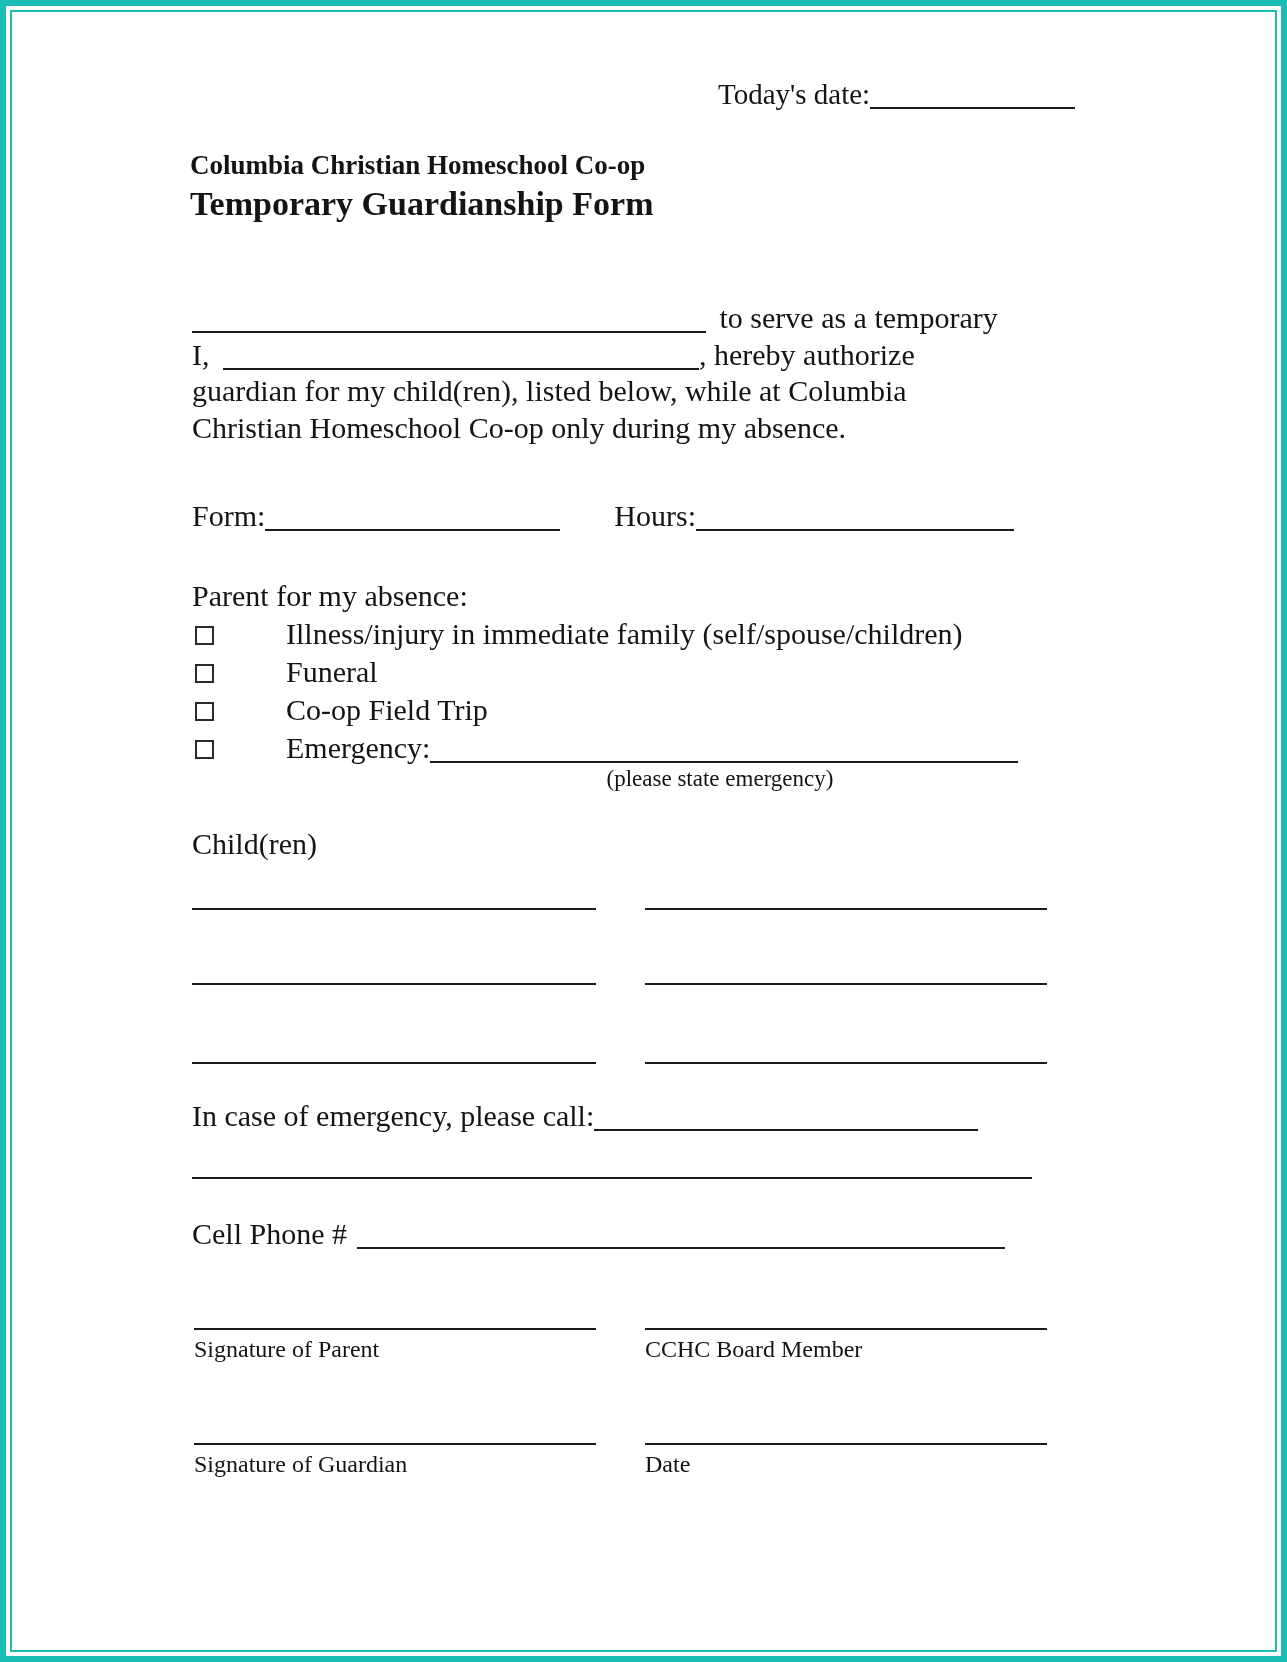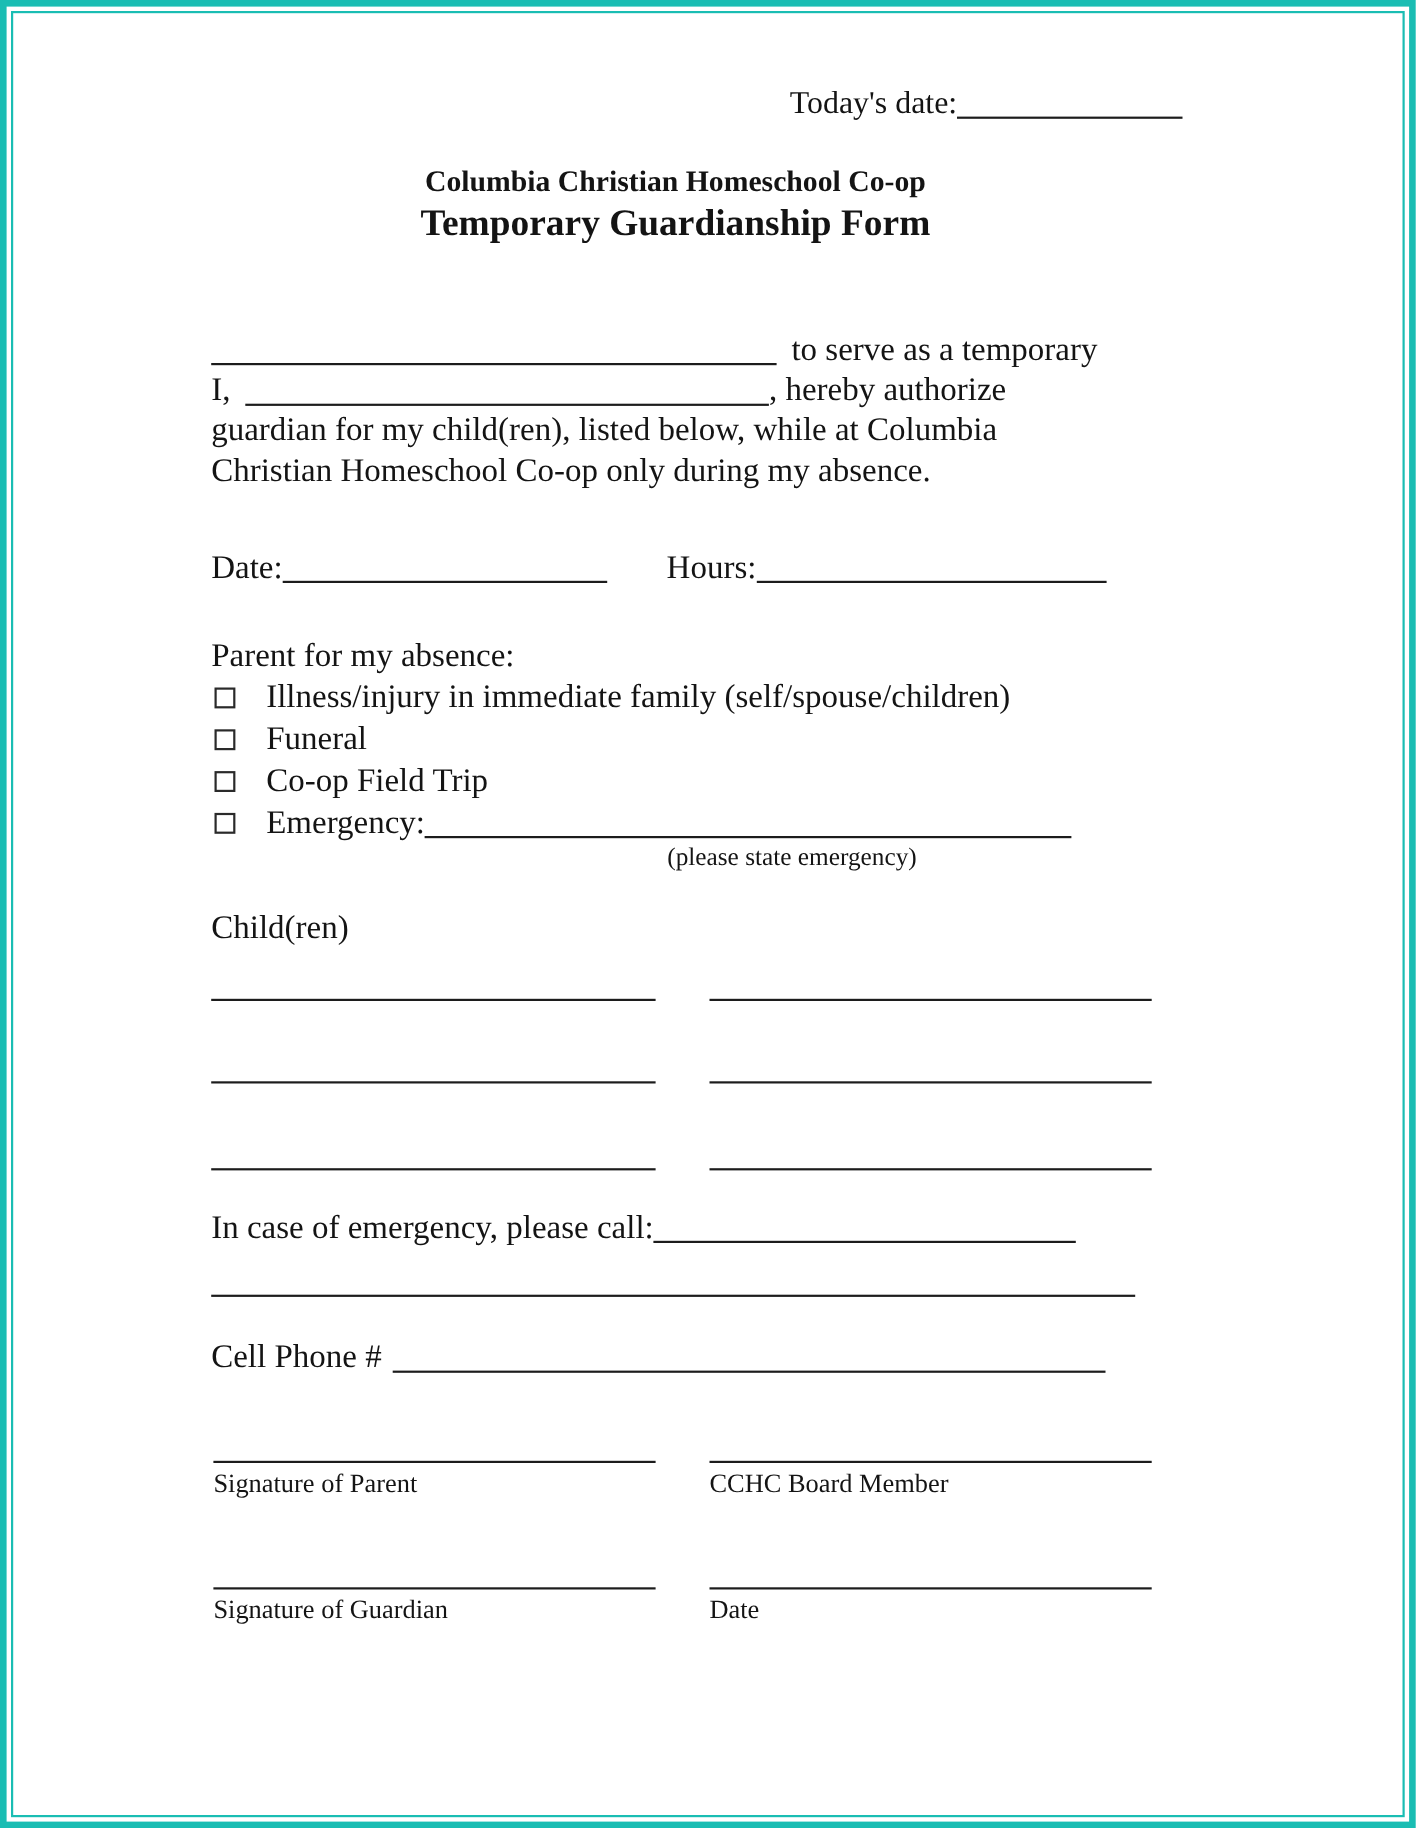--- a/index.html
+++ b/index.html
@@ -14,37 +14,37 @@
   .abs{position:absolute;}
   .t{font-size:30px;line-height:36px;}
   .blank{
     display:inline-block;height:2px;border-bottom:2px solid #1c1c1c;
     vertical-align:-5px;
   }
   .hline{position:absolute;height:0;border-top:2px solid #1c1c1c;}
   
   .today{left:718px;top:78px;font-size:29px;}
   
-  .titles{left:190px;top:148px;width:848px;text-align:center;}
+  .titles{left:190px;top:148px;width:848px;text-align:left;}
   .org{font-size:27px;font-weight:bold;line-height:34px;}
   .formtitle{font-size:34px;font-weight:bold;line-height:40px;margin-top:2px;}
   
   .para{left:192px;top:300px;width:870px;}
   .pline{font-size:30px;line-height:36.5px;white-space:nowrap;}
   
   .daterow{left:192px;top:498px;white-space:nowrap;}
   .hours-label{margin-left:54px;}
   
   .reason-head{left:192px;top:578px;}
   .opt{left:192px;white-space:nowrap;}
   .cb{
     display:inline-block;width:15px;height:15px;border:2px solid #2a2a2a;
     vertical-align:-1px;margin-left:3px;background:#fff;
   }
-  .opt-label{margin-left:28px;}
+  .opt-label{margin-left:72px;}
   .hint{left:540px;top:766px;width:360px;text-align:center;font-size:23px;}
   
   .children-head{left:192px;top:826px;}
   
   .call-row{left:192px;top:1098px;white-space:nowrap;}
   .cell-row{left:192px;top:1216px;white-space:nowrap;}
   
   .siglabel{position:absolute;font-size:24px;}
 </style>
 </head>
@@ -69,21 +69,21 @@
   </div>
   <div class="pline">
     <span>I,</span>
     <span class="blank" style="width:476px;margin-left:6px"></span><span>, hereby authorize</span>
   </div>
   <div class="pline">guardian for my child(ren), listed below, while at Columbia</div>
   <div class="pline">Christian Homeschool Co-op only during my absence.</div>
 </div>
 
 <div class="abs daterow t">
-  <span>Date:</span><span class="blank" style="width:295px"></span><span class="hours-label">Hours:</span><span class="blank" style="width:318px"></span>
+  <span>Form:</span><span class="blank" style="width:295px"></span><span class="hours-label">Hours:</span><span class="blank" style="width:318px"></span>
 </div>
 
 <div class="abs reason-head t">Parent for my absence:</div>
 
 <div class="abs opt t" style="top:616px">
   <span class="cb"></span><span class="opt-label">Illness/injury in immediate family (self/spouse/children)</span>
 </div>
 <div class="abs opt t" style="top:654px">
   <span class="cb"></span><span class="opt-label">Funeral</span>
 </div>

